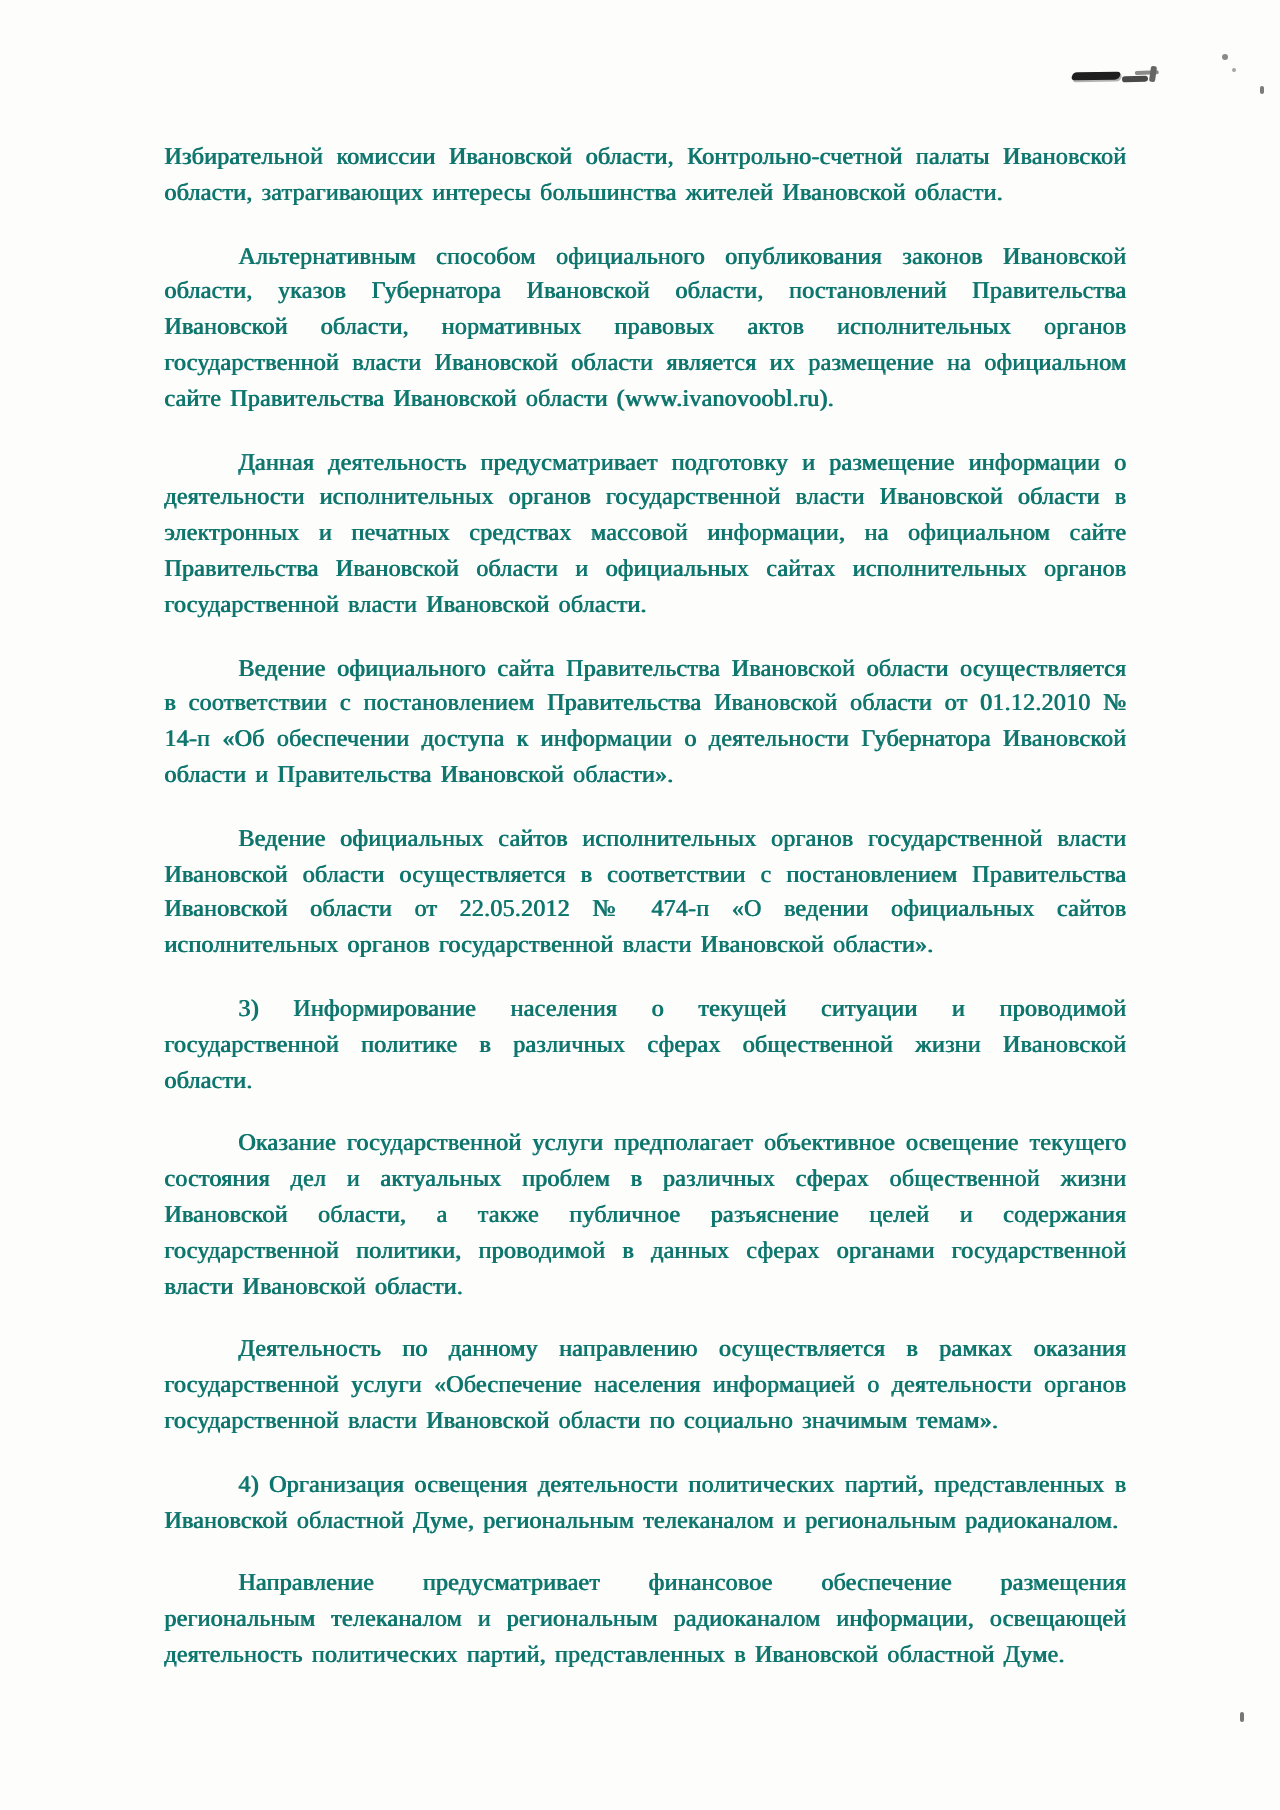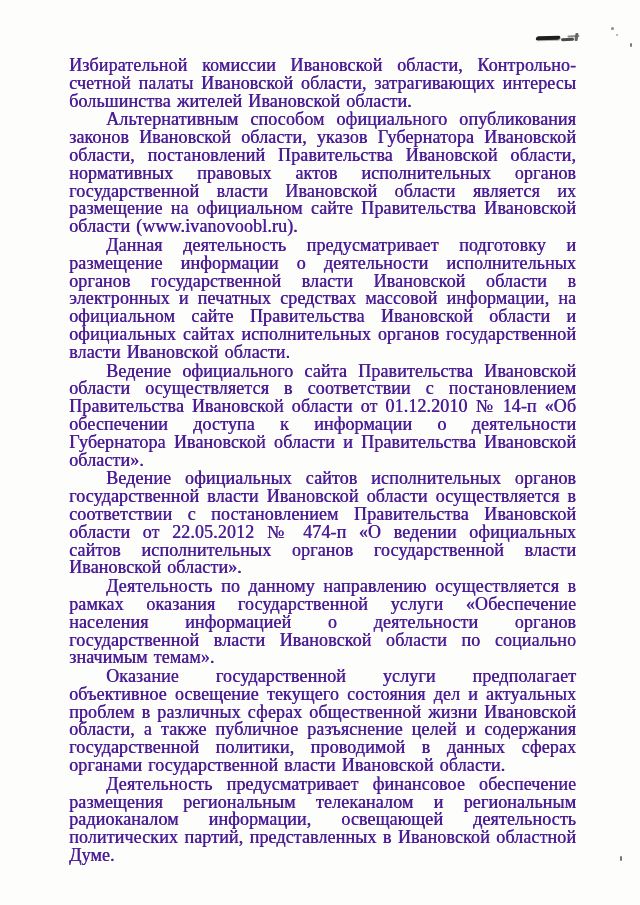--- a/index.html
+++ b/index.html
@@ -13,25 +13,25 @@
   .page {
     position: absolute; inset: 0;
     background: #fdfdfc;
   }
   .text-block {
     position: absolute;
     left: 68px; top: 56px;
     width: 509px;
   }
   p.para {
-    margin: 1px;
+    margin: 14px;
     font-family: "Liberation Serif", "DejaVu Serif", serif;
-    font-size: 18px;
+    font-size: 12px;
     line-height: 17.8px;
-    color: #4c1d95;
+    color: #0f766e;
     text-align: justify;
     letter-spacing: 0.12px;
     word-spacing: 1.4px;
     text-shadow: 0.45px 0 0 currentColor; 
   }
   p.para.indent { text-indent: 37px; }
 
   
   .artifact { position: absolute; pointer-events: none; }
   .streak {
@@ -69,18 +69,20 @@
   <div class="artifact speck s2"></div>
   <div class="artifact speck s3"></div>
   <div class="artifact speck s4"></div>
 
   <div class="text-block">
     <p class="para">Избирательной комиссии Ивановской области, Контрольно-счетной палаты Ивановской области, затрагивающих интересы большинства жителей Ивановской области.</p>
     <p class="para indent">Альтернативным способом официального опубликования законов Ивановской области, указов Губернатора Ивановской области, постановлений Правительства Ивановской области, нормативных правовых актов исполнительных органов государственной власти Ивановской области является их размещение на официальном сайте Правительства Ивановской области (www.ivanovoobl.ru).</p>
     <p class="para indent">Данная деятельность предусматривает подготовку и размещение информации о деятельности исполнительных органов государственной власти Ивановской области в электронных и печатных средствах массовой информации, на официальном сайте Правительства Ивановской области и официальных сайтах исполнительных органов государственной власти Ивановской области.</p>
     <p class="para indent">Ведение официального сайта Правительства Ивановской области осуществляется в соответствии с постановлением Правительства Ивановской области от 01.12.2010 № 14-п «Об обеспечении доступа к информации о деятельности Губернатора Ивановской области и Правительства Ивановской области».</p>
     <p class="para indent">Ведение официальных сайтов исполнительных органов государственной власти Ивановской области осуществляется в соответствии с постановлением Правительства Ивановской области от 22.05.2012 № 474-п «О ведении официальных сайтов исполнительных органов государственной власти Ивановской области».</p>
+    <p class="para indent">3) Информирование населения о текущей ситуации и проводимой государственной политике в различных сферах общественной жизни Ивановской области.</p>
+    <p class="para indent">Оказание государственной услуги предполагает объективное освещение текущего состояния дел и актуальных проблем в различных сферах общественной жизни Ивановской области, а также публичное разъяснение целей и содержания государственной политики, проводимой в данных сферах органами государственной власти Ивановской области.</p>
     <p class="para indent">Деятельность по данному направлению осуществляется в рамках оказания государственной услуги «Обеспечение населения информацией о деятельности органов государственной власти Ивановской области по социально значимым темам».</p>
-    <p class="para indent">Оказание государственной услуги предполагает объективное освещение текущего состояния дел и актуальных проблем в различных сферах общественной жизни Ивановской области, а также публичное разъяснение целей и содержания государственной политики, проводимой в данных сферах органами государственной власти Ивановской области.</p>
-    <p class="para indent">Деятельность предусматривает финансовое обеспечение размещения региональным телеканалом и региональным радиоканалом информации, освещающей деятельность политических партий, представленных в Ивановской областной Думе.</p>
+    <p class="para indent">4) Организация освещения деятельности политических партий, представленных в Ивановской областной Думе, региональным телеканалом и региональным радиоканалом.</p>
+    <p class="para indent">Направление предусматривает финансовое обеспечение размещения региональным телеканалом и региональным радиоканалом информации, освещающей деятельность политических партий, представленных в Ивановской областной Думе.</p>
   </div>
 
 </div>
 
 </body></html>

